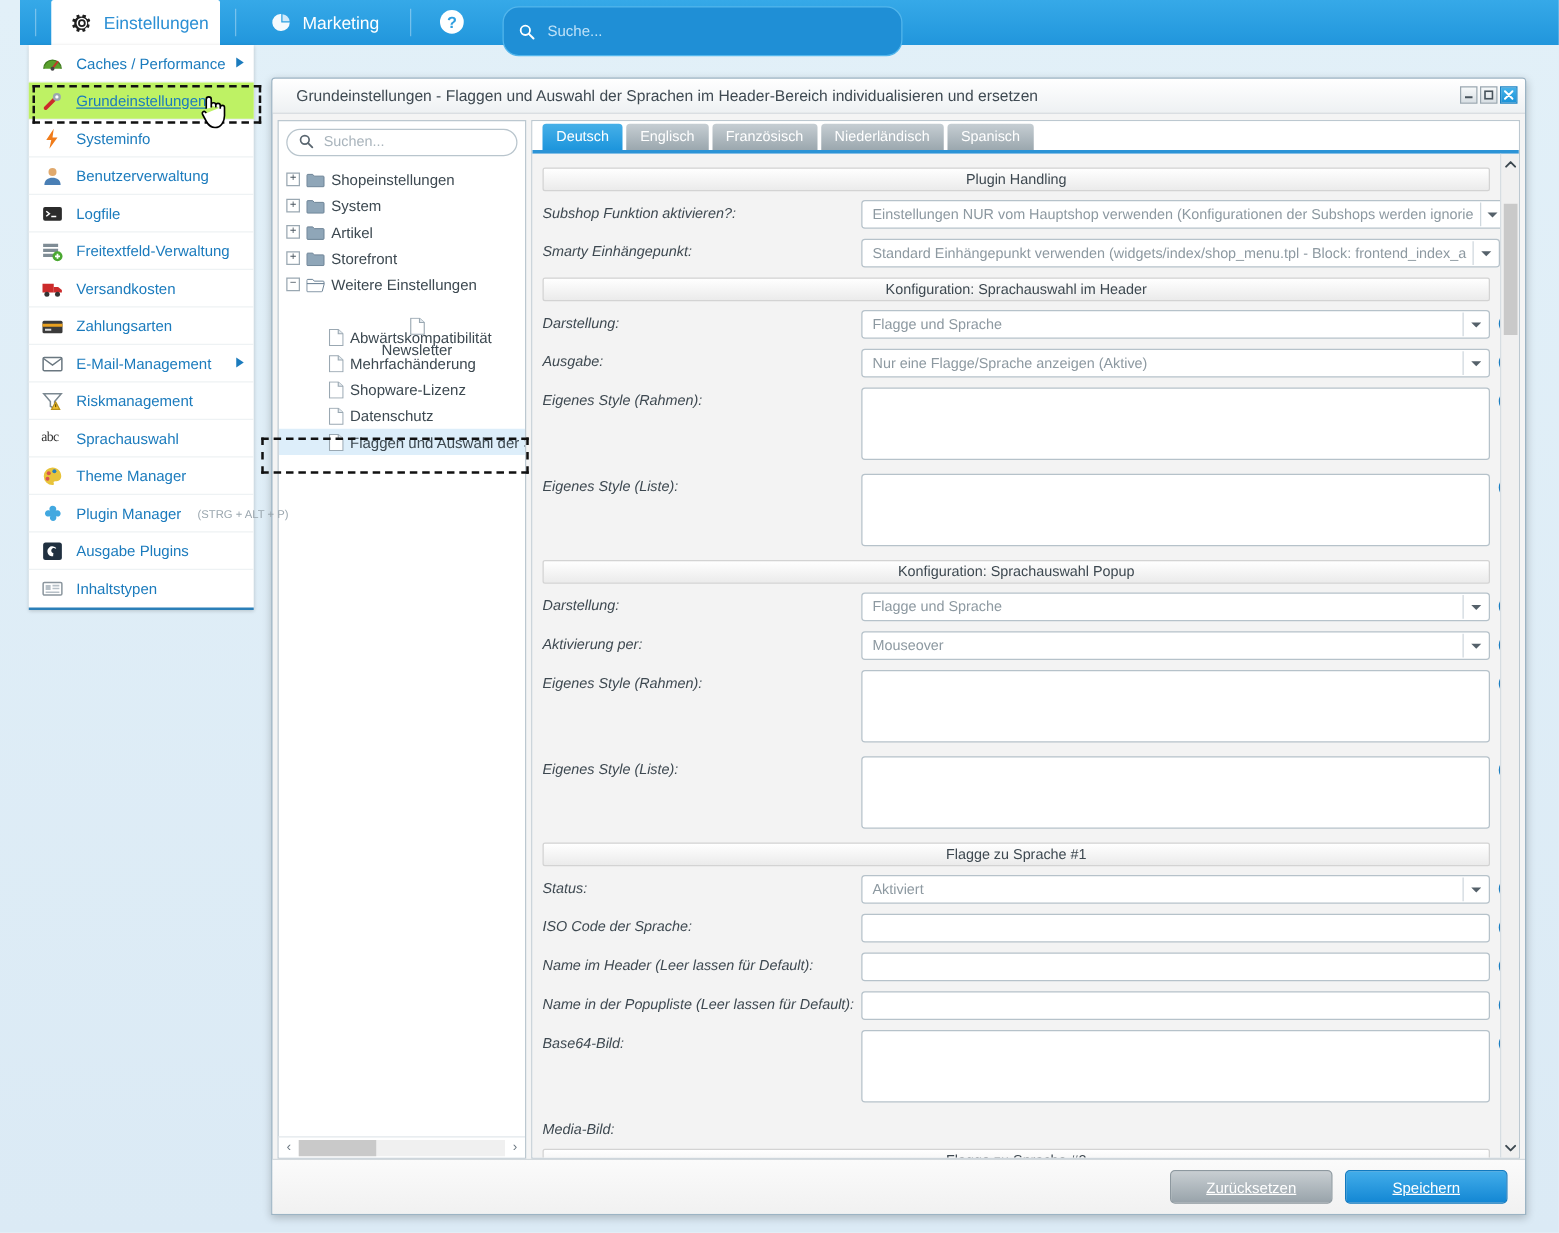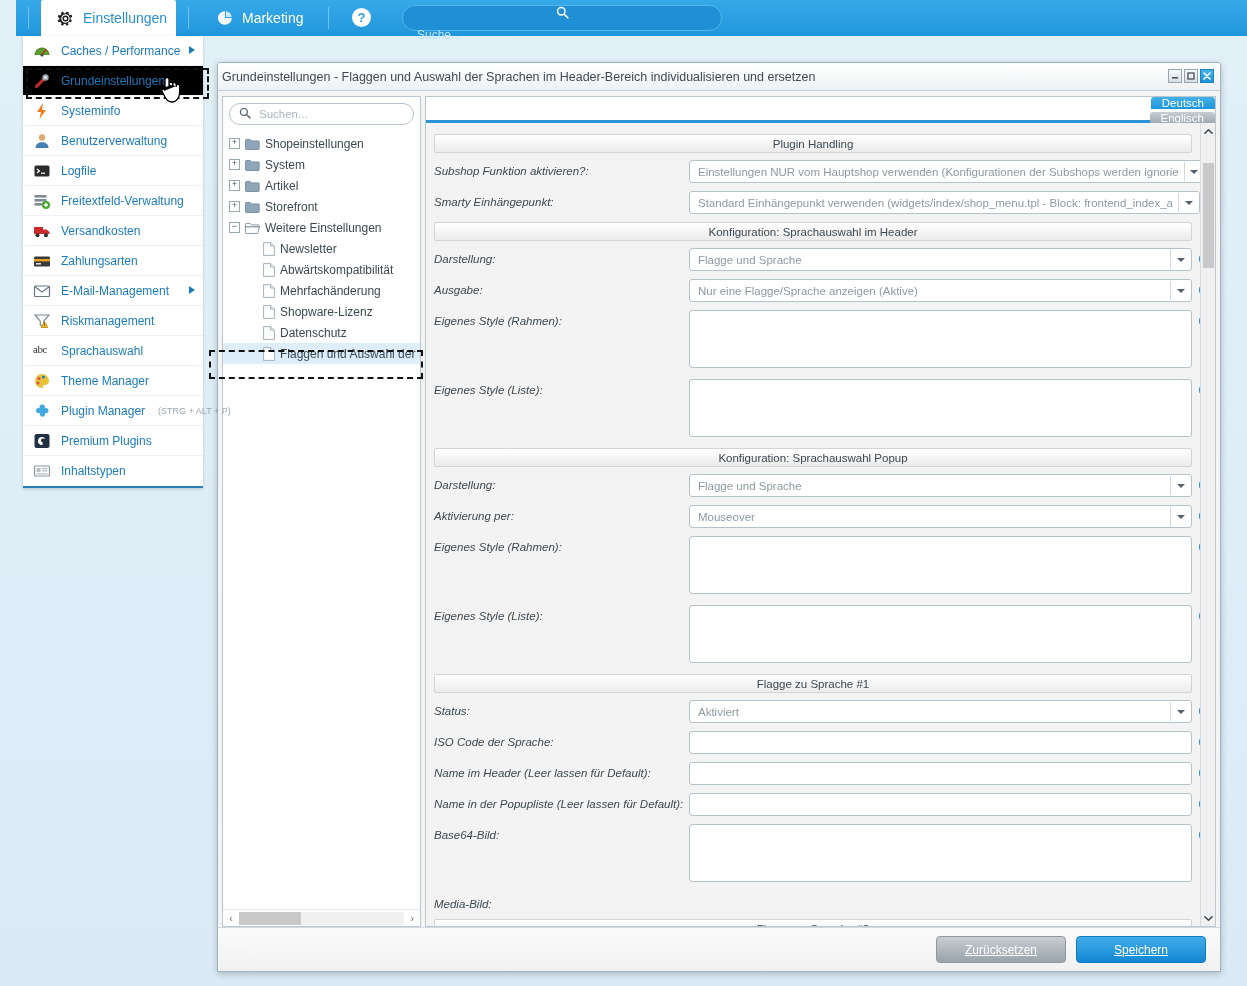--- a/index.html
+++ b/index.html
@@ -43,23 +43,23 @@
   .pie-ic { width:16px; height:16px; display:inline-block; }
   .q-ic {
     width:19px;height:19px;border-radius:50%;
     background:#ffffff; color:#2f9fe0;
     display:flex;align-items:center;justify-content:center;
     font-weight:bold;font-size:13px;
     cursor:pointer;
   }
   .help-top { position:absolute; top:8px; left:336px; }
   .searchbox {
-    position:absolute; top:5px; left:386px; width:320px; height:26px;
+    position:absolute; top:5px; left:386px; width:320px; height:40px;
     background:#1f8fd6; border:1px solid #53b6ec; border-radius:13px;
-    display:flex; align-items:center; padding:0 12px; gap:8px;flex-direction:column;
+    display:flex; align-items:center; padding:0 12px; gap:8px;
   }
   .searchbox input {
     background:transparent;border:none;outline:none;color:#fff;
     font-size:12px; width:100%; font-family:"Liberation Sans",sans-serif;
   }
   .searchbox input::placeholder { color:#bfe2f8; }
   .mag { width:13px;height:13px;display:inline-block; }
 
   
   .dropmenu {
@@ -71,21 +71,21 @@
   }
   .dm-item {
     position:relative;
     display:flex; align-items:center; gap:10px;
     height:30px; padding:0 0 0 10px;
     border-bottom:1px solid #eef2f4;
     color:#1b7bbd; font-size:12px; cursor:pointer;
     white-space:nowrap;
   }
   .dm-item:last-child { border-bottom:none; }
-  .dm-item.sel { background:#000000; }
+  .dm-item.sel { background:#bef264;text-decoration:underline; }
   .dm-item .micon { width:18px;height:18px;flex:0 0 18px; position:relative; }
   .dm-item .shortcut { color:#9aa6ae; font-size:9px; margin-left:3px; }
   .dm-arrow {
     position:absolute; right:8px; top:10px;
     width:0;height:0;border-left:6px solid #1b7bbd;
     border-top:4px solid transparent;border-bottom:4px solid transparent;
   }
   .dashbox {
     position:absolute; border:2px dashed #111; pointer-events:none; z-index:40;
   }
@@ -97,21 +97,21 @@
     background:#f4f4f4;
     border:1px solid #9cb4c4;
     border-radius:3px 3px 0 0;
     box-shadow: 0 2px 7px rgba(0,0,0,0.22);
   }
   .win-title {
     height:28px;
     background: linear-gradient(180deg,#ffffff 0%, #eef1f3 100%);
     border-bottom:1px solid #c6ced4;
     display:flex; align-items:center;
-    padding-left:4px;
+    padding-left:19px;
     color:#3f4a52; font-size:12.5px;
     border-radius:2px 2px 0 0;
   }
   .win-btns { position:absolute; right:6px; top:6px; display:flex; gap:2px; }
   .wb {
     width:14px;height:14px;border:1px solid #9aa7b0;
     background: linear-gradient(180deg,#f7f9fa,#d8dfe4);
     display:flex;align-items:center;justify-content:center;
     font-size:9px;color:#47535c; cursor:pointer;
   }
@@ -162,21 +162,21 @@
   .hs-thumb { position:absolute;left:0;top:0;width:62px;height:13px;background:#c9c9c9;cursor:pointer;}
 
   
   .form-panel {
     position:absolute; left:207px; top:4px; right:4px; bottom:44px;
     background:#fff; border:1px solid #bcc8d0;
   }
   .tabs {
     height:26px; background:#fff; position:relative;
     border-bottom:3px solid #2b93d6;
-    padding-left:8px; display:flex; align-items:flex-end; gap:3px;flex-direction:column;
+    padding-left:8px; display:flex; align-items:flex-end; gap:3px;
   }
   .tab {
     height:21px; padding:0 11px;
     background: linear-gradient(180deg,#c6ced3 0%, #9ba7ae 100%);
     color:#fff; font-size:11.5px;
     display:flex;align-items:center;
     border-radius:3px 3px 0 0; cursor:pointer;
   }
   .tab.active { background: linear-gradient(180deg,#46b0e8 0%, #1d95dc 100%); }
   .form-scroll {
@@ -418,21 +418,21 @@
             <path d="M9 2.5c2 0 3 1.3 3 2.6 0 .6-.2 1-.5 1.4.5-.3 1-.4 1.5-.4 1.4 0 2.5 1 2.5 2.6 0 1.4-1 2.5-2.4 2.5-.6 0-1-.2-1.4-.5.3.5.4 1 .4 1.5 0 1.4-1.1 2.5-2.6 2.5s-2.6-1.1-2.6-2.5c0-.5.1-1 .4-1.5-.4.3-.9.5-1.4.5C4 11.2 3 10.1 3 8.7c0-1.5 1.1-2.6 2.5-2.6.5 0 1 .1 1.5.4-.3-.4-.5-.8-.5-1.4C6.5 3.8 7.5 2.5 9 2.5z" fill="#42a8e0"></path>
           </svg></span>
         <span>Plugin Manager</span>
         <span class="shortcut">(STRG + ALT + P)</span>
       </div>
       <div class="dm-item">
         <span class="micon"><svg width="18" height="18" viewBox="0 0 18 18">
             <rect x="1.5" y="2" width="15" height="14" rx="2" fill="#203040"></rect>
             <path d="M12 6.5A4 4 0 109.5 13l.2-2.6A2 2 0 1111.4 7z" fill="#fff"></path>
           </svg></span>
-        <span>Premium Plugins</span>
+        <span>Ausgabe Plugins</span>
       </div>
       <div class="dm-item">
         <span class="micon"><svg width="18" height="18" viewBox="0 0 18 18">
             <rect x="1.5" y="4" width="15" height="10" rx="1" fill="#fff" stroke="#8a959d" stroke-width="1.2"></rect>
             <rect x="3.5" y="6" width="4" height="4" fill="#b7c0c7"></rect>
             <line x1="9" y1="6.5" x2="14.5" y2="6.5" stroke="#b7c0c7" stroke-width="1.3"></line>
             <line x1="9" y1="8.8" x2="14.5" y2="8.8" stroke="#b7c0c7" stroke-width="1.3"></line>
             <line x1="3.5" y1="11.8" x2="14.5" y2="11.8" stroke="#b7c0c7" stroke-width="1.3"></line>
           </svg></span>
         <span>Inhaltstypen</span>
@@ -512,21 +512,21 @@
               <span>Storefront</span>
             </div>
             <div class="tnode" style="padding-left: 6px;">
               <span class="tgl">−</span>
               <span class="folder"><svg width="15" height="12" viewBox="0 0 15 12">
                   <path d="M.5 2.2A.7.7 0 011.2 1.5h4l1.2 1.4h7.1a.7.7 0 01.7.7v1.3H.5z" fill="#fff" stroke="#6d8396" stroke-width=".8"></path>
                   <path d="M.5 4.9h13.9l-1.6 6.1a.8.8 0 01-.8.5H1.2a.7.7 0 01-.7-.7z" fill="#fff" stroke="#6d8396" stroke-width=".8"></path>
                 </svg></span>
               <span>Weitere Einstellungen</span>
             </div>
-            <div class="tnode" style="padding-left: 24px;">
+            <div class="tnode" style="padding-left: 24px; flex-direction: column;">
               <span class="spacer"></span>
               <span class="doc"><svg width="12" height="14" viewBox="0 0 12 14">
                   <path d="M.6.6h7L11.4 4v9.4H.6z" fill="#fff" stroke="#9aa8b2" stroke-width=".9"></path>
                   <path d="M7.6.6V4h3.8" fill="#e3e9ee" stroke="#9aa8b2" stroke-width=".9"></path>
                 </svg></span>
               <span>Newsletter</span>
             </div>
             <div class="tnode" style="padding-left: 24px;">
               <span class="spacer"></span>
               <span class="doc"><svg width="12" height="14" viewBox="0 0 12 14">

